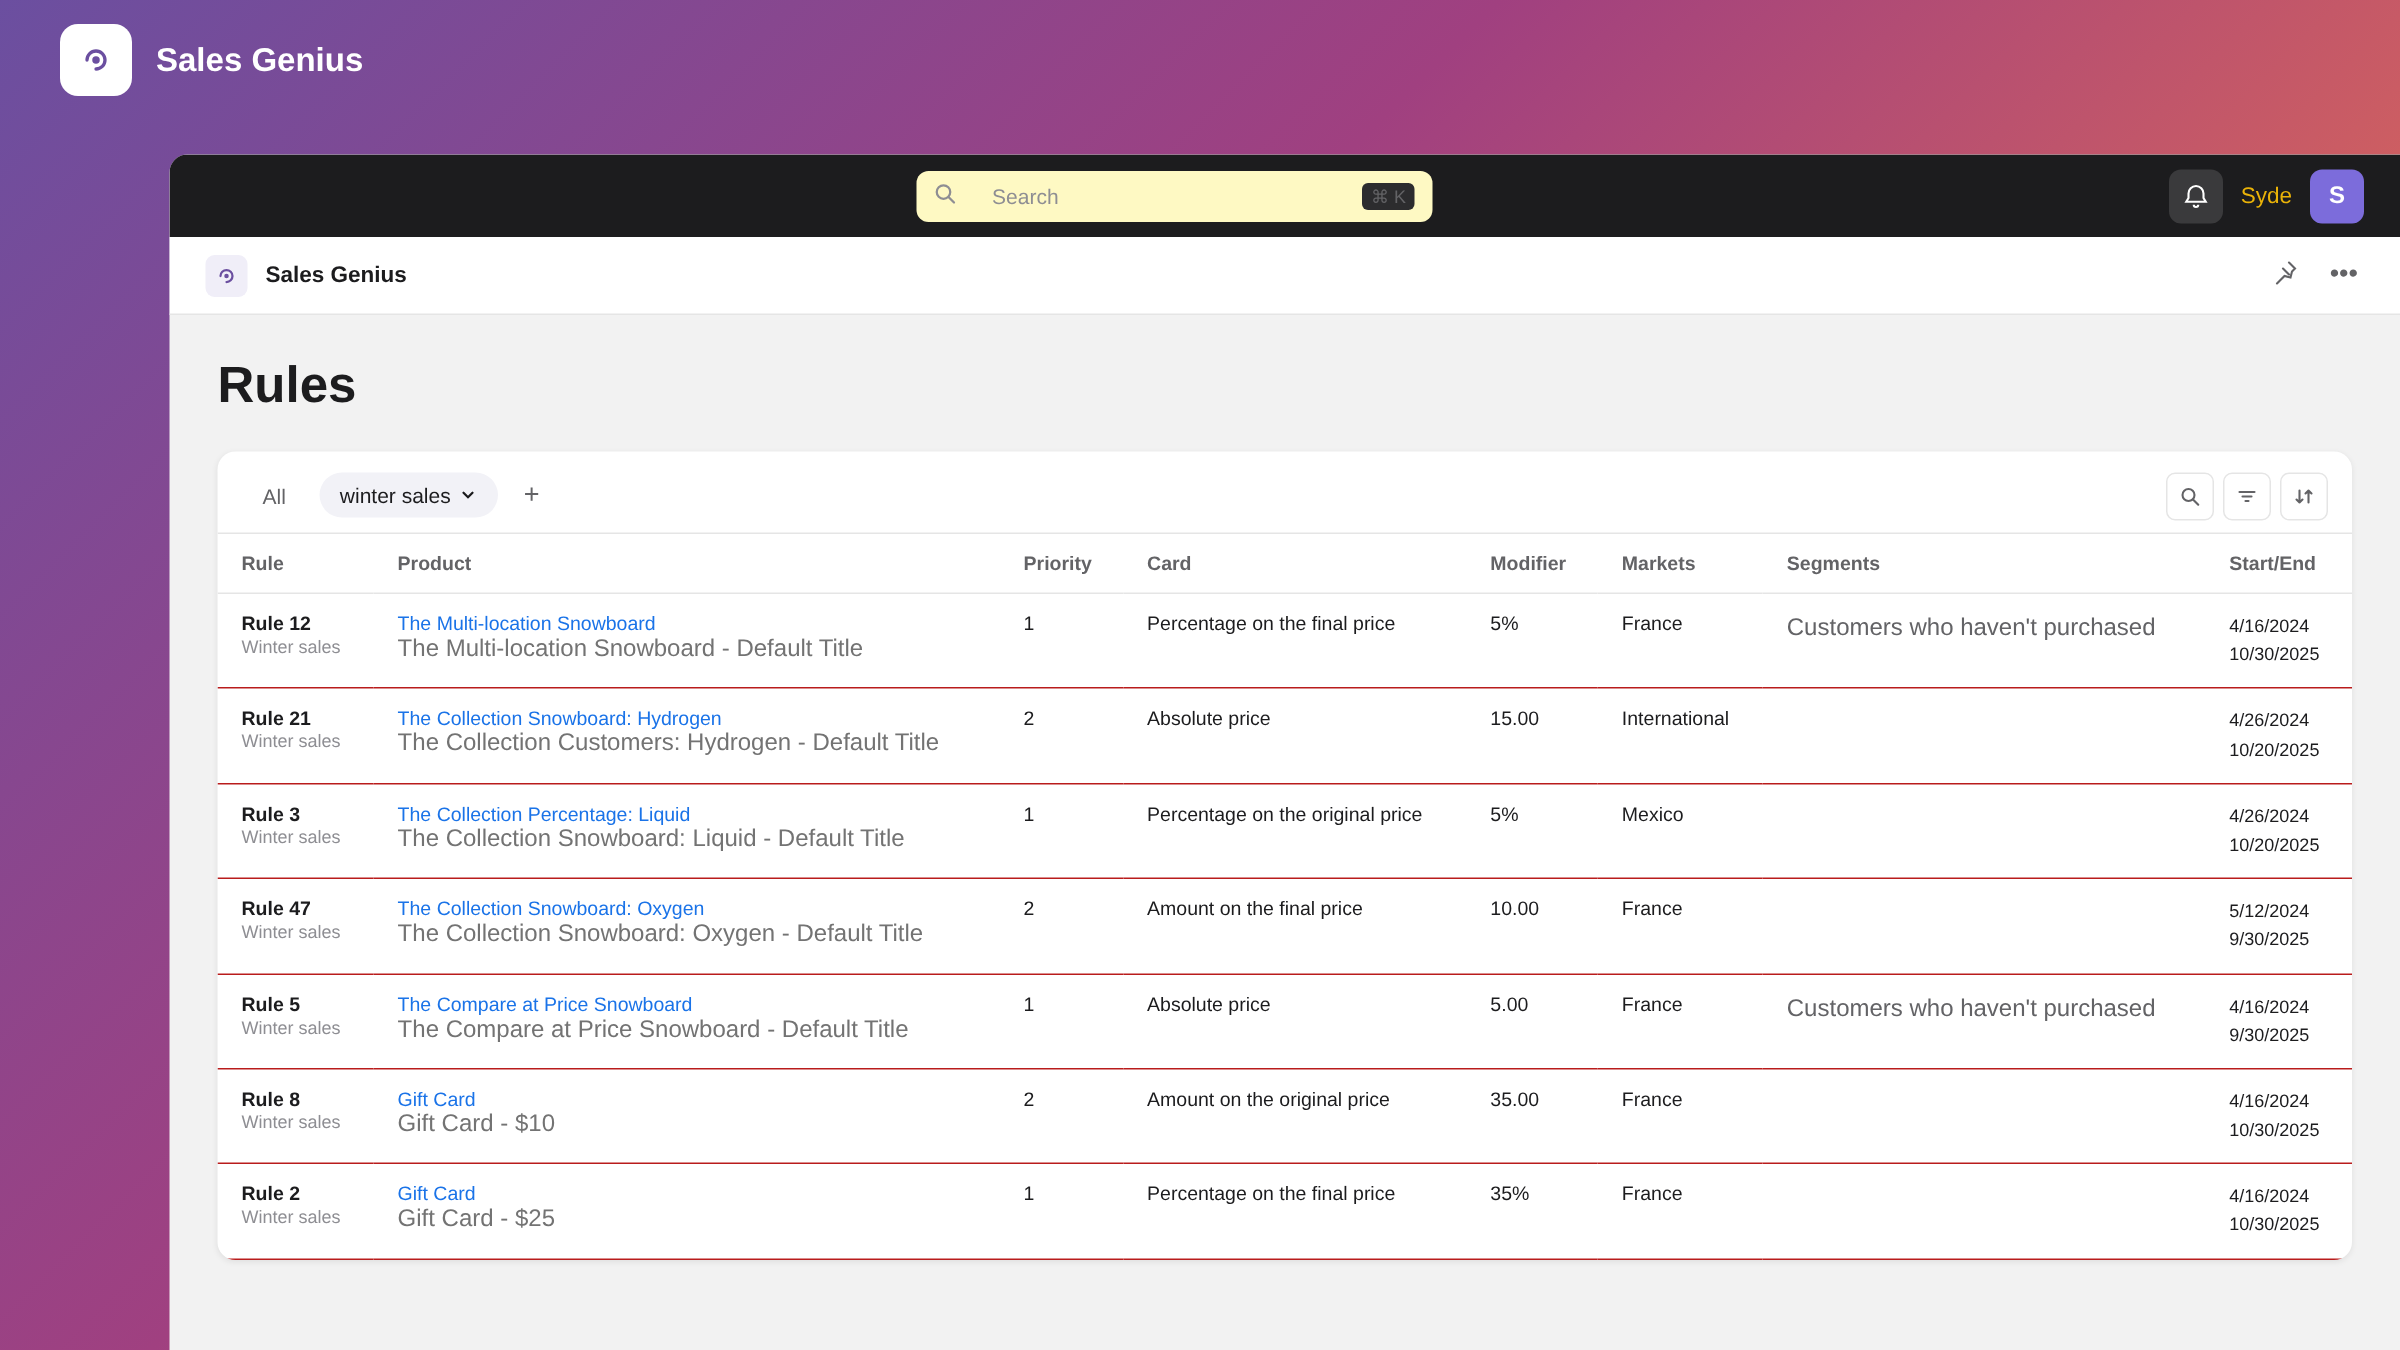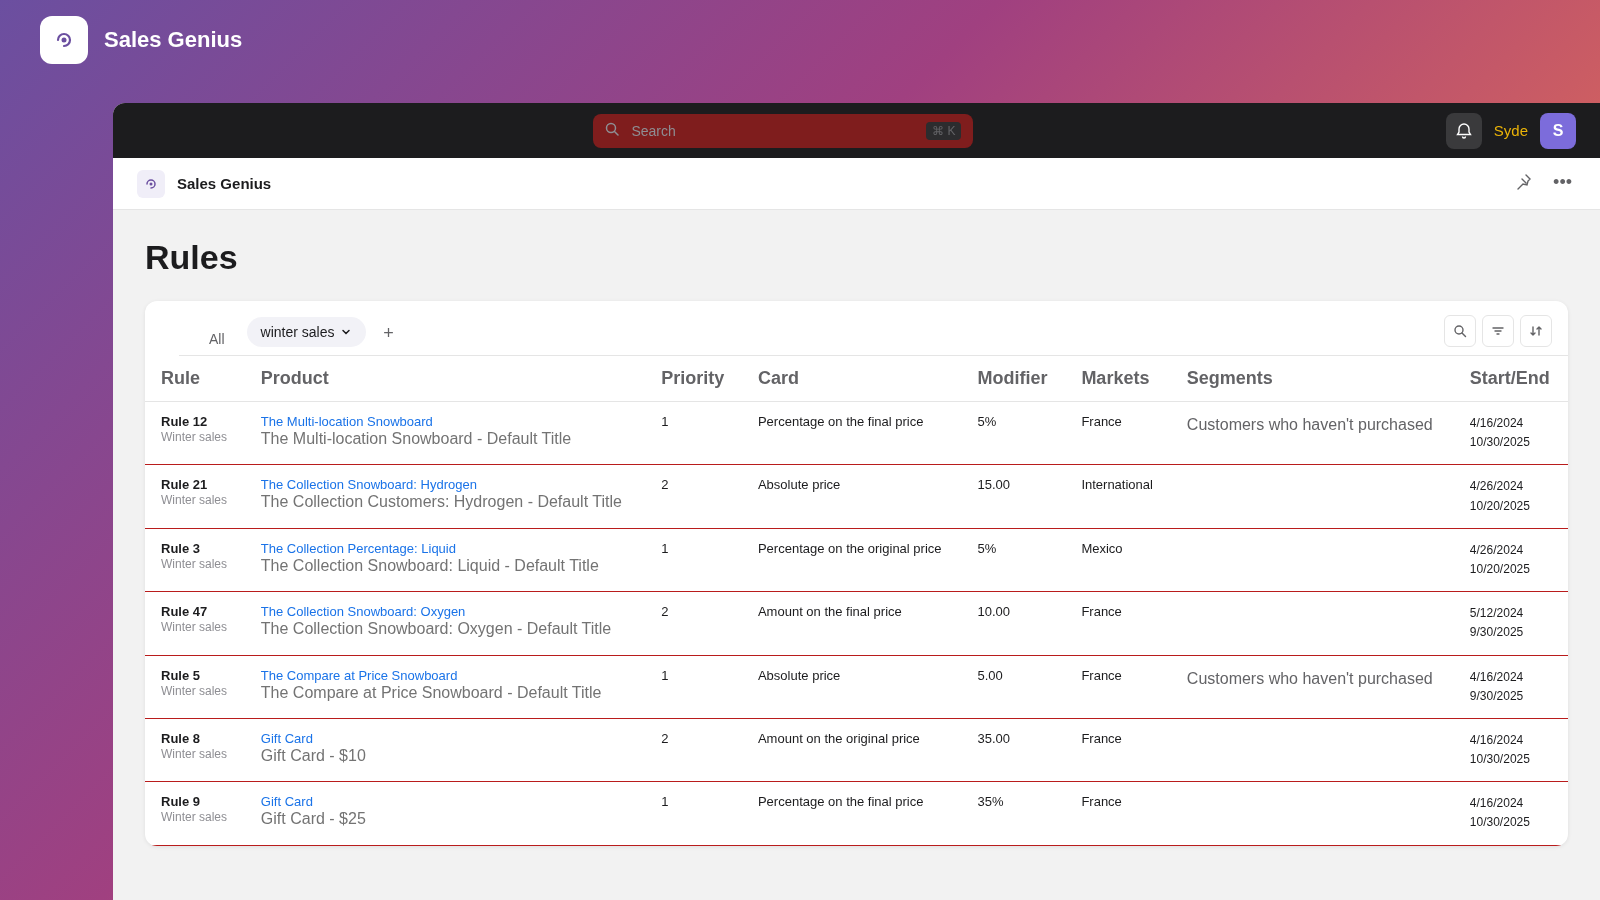--- a/index.html
+++ b/index.html
@@ -52,28 +52,28 @@
     
     .window-topbar {
       background: #1c1c1e;
       height: 55px;
       display: flex;
       align-items: center;
       padding: 0 24px;
       gap: 16px;
     }
     .search-bar {
-      background: #7f1d1d;
+      background: #fef9c3;
       border-radius: 8px;
       height: 34px;
-      width: 380px;
+      width: 344px;
       display: flex;
       align-items: center;
       padding: 0 12px;
-      gap: 12px;
+      gap: 24px;
       margin: 0 auto;
     }
     .search-icon-svg { color: #8e8e93; font-size: 13px; }
     .search-placeholder {
       color: #8e8e93;
       font-size: 14px;
       flex: 1;
     }
     .search-kbd {
       color: #636366;
@@ -164,25 +164,24 @@
     .table-card {
       background: white;
       border-radius: 12px;
       overflow: hidden;
       box-shadow: 0 1px 4px rgba(0,0,0,0.08);
     }
 
     
     .tabs-bar {
       display: flex;
-      align-items: flex-end;
+      align-items: flex-start;
       padding: 14px 16px 0;
       border-bottom: 1px solid #e5e5e5;
       gap: 8px;
-      margin-left: 34px;
     }
     .tab-all {
       padding: 8px 14px;
       font-size: 14px;
       color: #636366;
       cursor: pointer;
       border-radius: 8px 8px 0 0;
     }
     .tab-filter {
       padding: 7px 14px;
@@ -225,21 +224,21 @@
     .data-table {
       width: 100%;
       border-collapse: collapse;
     }
     .data-table thead tr {
       border-bottom: 1px solid #e5e5e5;
     }
     .data-table thead th {
       padding: 12px 16px;
       text-align: left;
-      font-size: 18px;
+      font-size: 13px;
       font-weight: 600;
       color: #636366;
       white-space: nowrap;
     }
     .data-table tbody tr {
       border-bottom: 1px solid #b91c1c;
     }
     .data-table tbody td {
       padding: 12px 16px;
       font-size: 13px;
@@ -503,21 +502,21 @@
     <td>France</td>
     <td>
       <span class="segment-text"></span>
     </td>
     <td>
       <div class="date-cell">4/16/2024<br>10/30/2025</div>
     </td>
   </tr>
             <tr>
     <td>
-      <div class="rule-name">Rule 9</div>
+      <div class="rule-name">Rule 2</div>
       <div class="rule-sub">Winter sales</div>
     </td>
     <td>
       <a class="product-link" href="#">Gift Card</a>
       <div class="product-variant">Gift Card - $25</div>
     </td>
     <td>1</td>
     <td>Percentage on the final price</td>
     <td>35%</td>
     <td>France</td>

